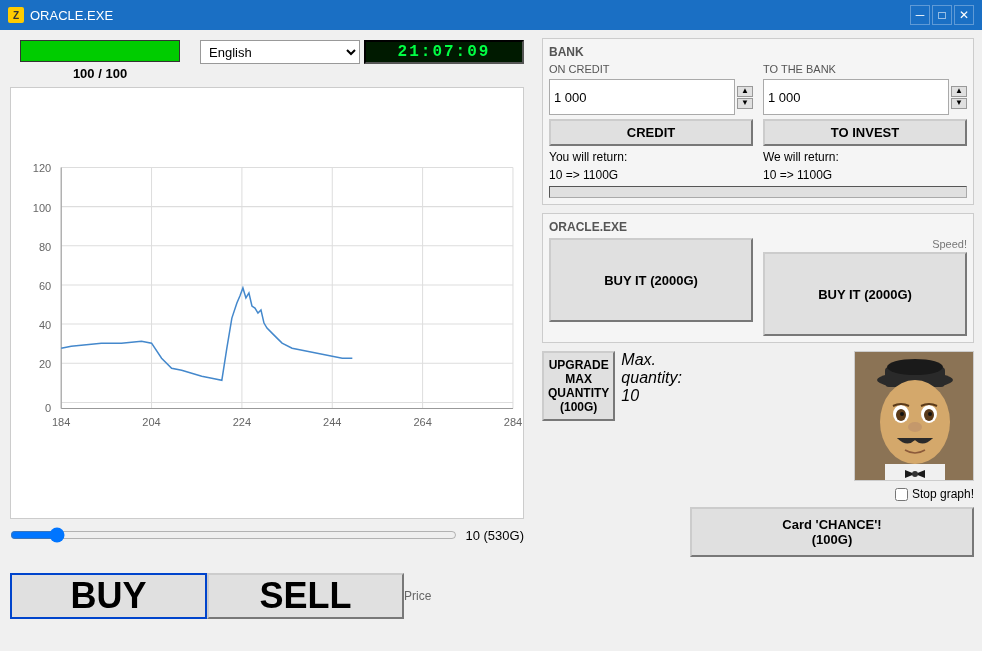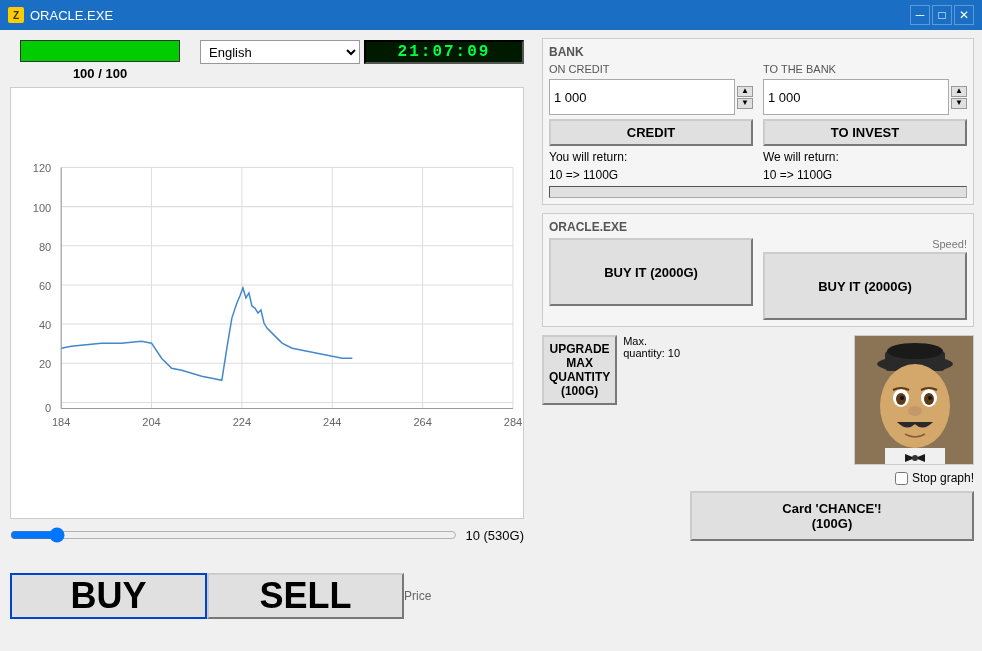--- a/index.html
+++ b/index.html
@@ -336,21 +336,21 @@
       flex: 1;
     }
     .oracle-subtitle {
       font-size: 11px;
       color: #777;
       text-align: right;
       margin-bottom: 2px;
     }
     .oracle-btn {
       width: 100%;
-      height: 68px;
+      height: 84px;
       background: #e0e0e0;
       border: 2px outset #ccc;
       cursor: pointer;
       font-size: 13px;
       font-weight: bold;
       display: flex;
       align-items: center;
       justify-content: center;
     }
 
@@ -374,22 +374,23 @@
       cursor: pointer;
       font-size: 12px;
       font-weight: bold;
       text-align: center;
       height: 70px;
       display: flex;
       align-items: center;
       justify-content: center;
     }
     #max-qty-text {
-      font-size: 11px;
+      font-size: 16px;
       color: #000;
+      font-style: italic;
     }
 
     #portrait-section {
       flex: 1;
       display: flex;
       flex-direction: column;
       align-items: flex-end;
       gap: 6px;
     }
     #portrait-img {

